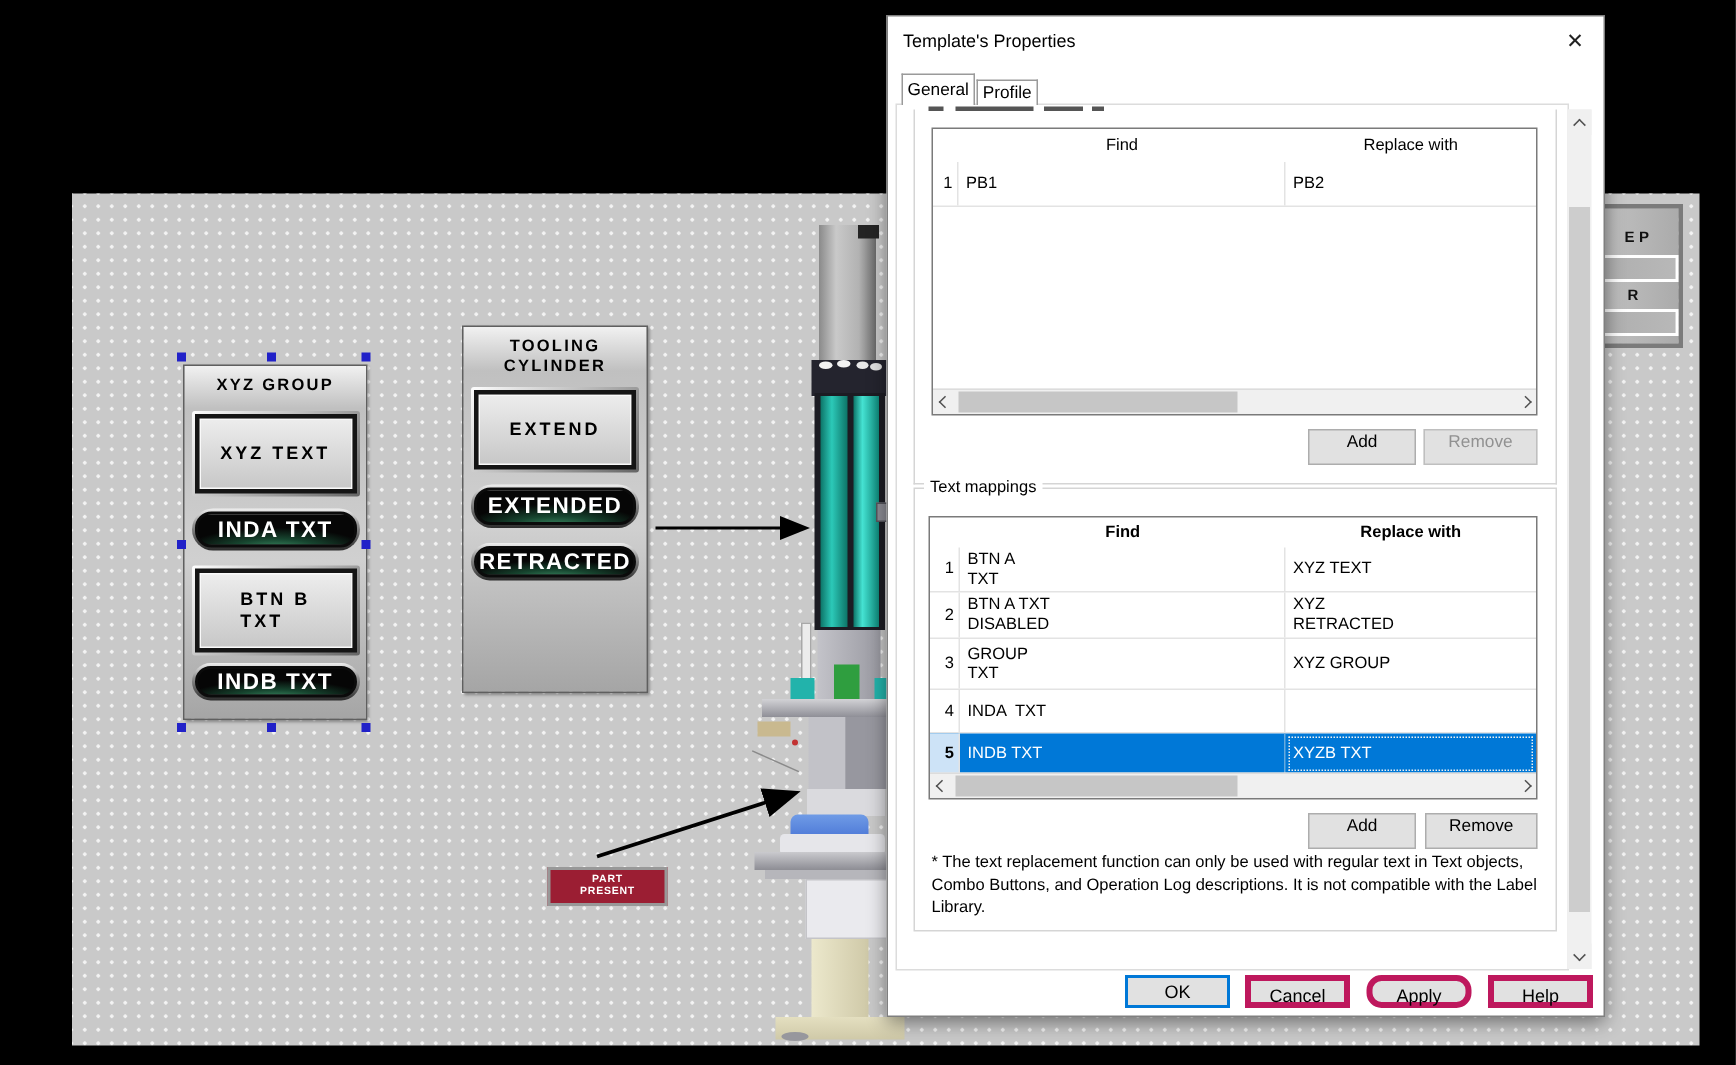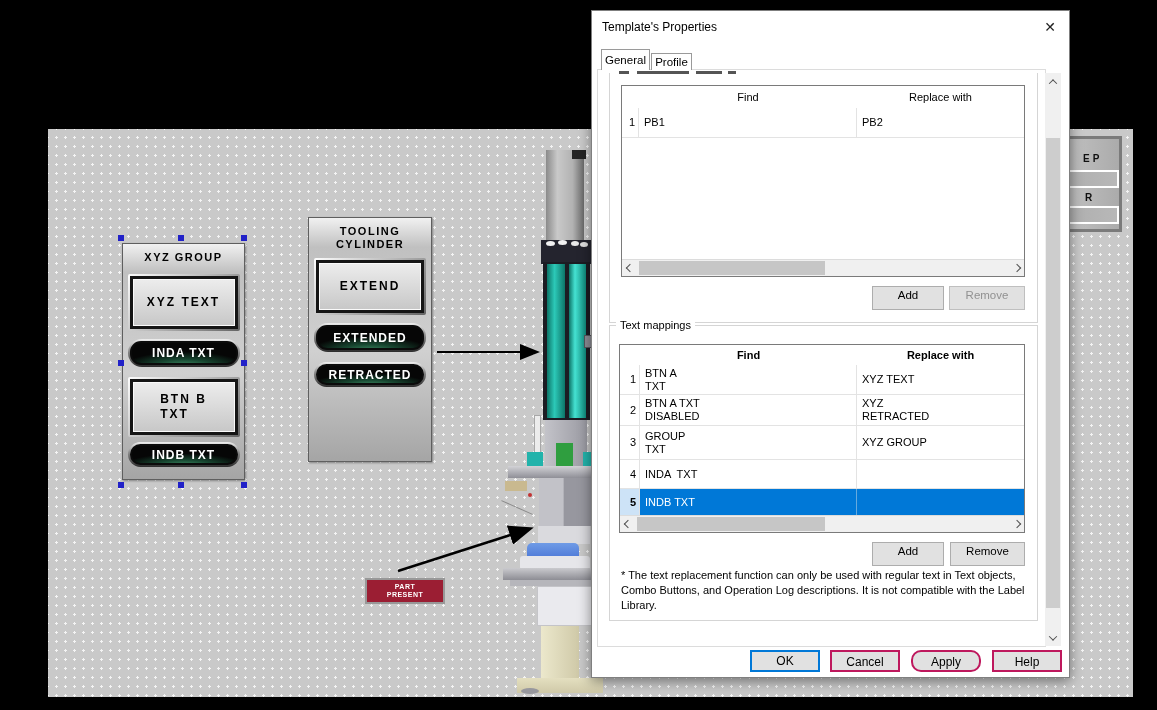--- a/index.html
+++ b/index.html
@@ -39,21 +39,21 @@
     white-space:pre-line; line-height:15px;
   }
   .hmi-ind {
     border-radius:14px; padding:2px; width:112px;
     background:linear-gradient(180deg,#efefef 0%,#8d8d8d 40%,#2c2c2c 100%);
   }
   .hmi-ind-face {
     border-radius:11px; border:2px solid #0b0b0b; height:100%;
     background:radial-gradient(ellipse 75% 95% at 50% 118%, #41946a 0%, #174630 38%, #060606 78%);
     display:flex; align-items:center; justify-content:center;
-    font-weight:bold; font-size:12px; letter-spacing:1px; color:#fff;
+    font-weight:bold; font-size:15px; letter-spacing:1px; color:#fff;
   }
   .sel-handle { position:absolute; width:6px; height:6px; background:#2121c8; z-index:4; }
 
   
   #part-present {
     position:absolute; left:317px; top:449px; width:80px; height:26px;
     background:#9b1e33; border:2px solid #989898; z-index:3;
     display:flex; align-items:center; justify-content:center;
     color:#fff; font-size:7px; font-weight:bold; letter-spacing:.5px;
     text-align:center; white-space:pre-line; line-height:8px;
@@ -126,21 +126,21 @@
   .focus-cell { outline:1px dotted #f0f0f0; outline-offset:-3px; }
 
   .hscroll { position:absolute; left:0; bottom:0; width:100%; height:17px; background:#f0f0f0; border-top:1px solid #dcdcdc; }
   .hs-btn { position:absolute; top:0; width:15px; height:16px; display:flex; align-items:center; justify-content:center; }
   .hthumb { position:absolute; top:1px; height:14px; background:#c6c6c6; }
 
   
   .wbtn { position:absolute; height:24px; background:#e1e1e1; border:1px solid #adadad;
           font-size:11.5px; text-align:center; line-height:16px; color:#000; }
   .wbtn.disabled { color:#919191; border-color:#bfbfbf; }
-  .dlgbtn { position:absolute; width:70px; height:22px; background:#e1e1e1; border:2px solid #be185d;
+  .dlgbtn { position:absolute; width:70px; height:22px; background:#e1e1e1; border:4px solid #be185d;
             font-size:12px; text-align:center; line-height:20px; }
   .dlgbtn.focused { border:2px solid #0078d7; line-height:18px; }
 
   #note-text { position:absolute; left:29px; top:557px; width:406px; font-size:11px; line-height:15px; color:#000; }
 </style>
 </head>
 <body>
 
 <div id="screen">
 
@@ -308,20 +308,21 @@
 TXT</div>
         <div class="tcell replcol" style="width:167px;">XYZ GROUP</div>
       </div>
       <div class="trow rowline" style="top:115px;height:29px;">
         <div class="tcell numcol" style="width:20px;">4</div>
         <div class="tcell findcol" style="width:217px;">INDA  TXT</div>
       </div>
       <div class="trow row-selected" style="top:144px;height:27px;">
         <div class="tcell numcol" style="width:20px;">5</div>
         <div class="tcell findcol" style="width:217px;border-right:1px solid #66aade;">INDB TXT</div>
+        <div class="tcell replcol focus-cell" style="width:167px;">XYZB TXT</div>
       </div>
       <div class="hscroll">
         <div class="hs-btn" style="left:0;">
             <span class="chev chev-left"></span>
           </div>
         <div class="hthumb" style="left:17px;width:188px;"></div>
         <div class="hs-btn" style="right:0;">
             <span class="chev chev-right"></span>
           </div>
       </div>

